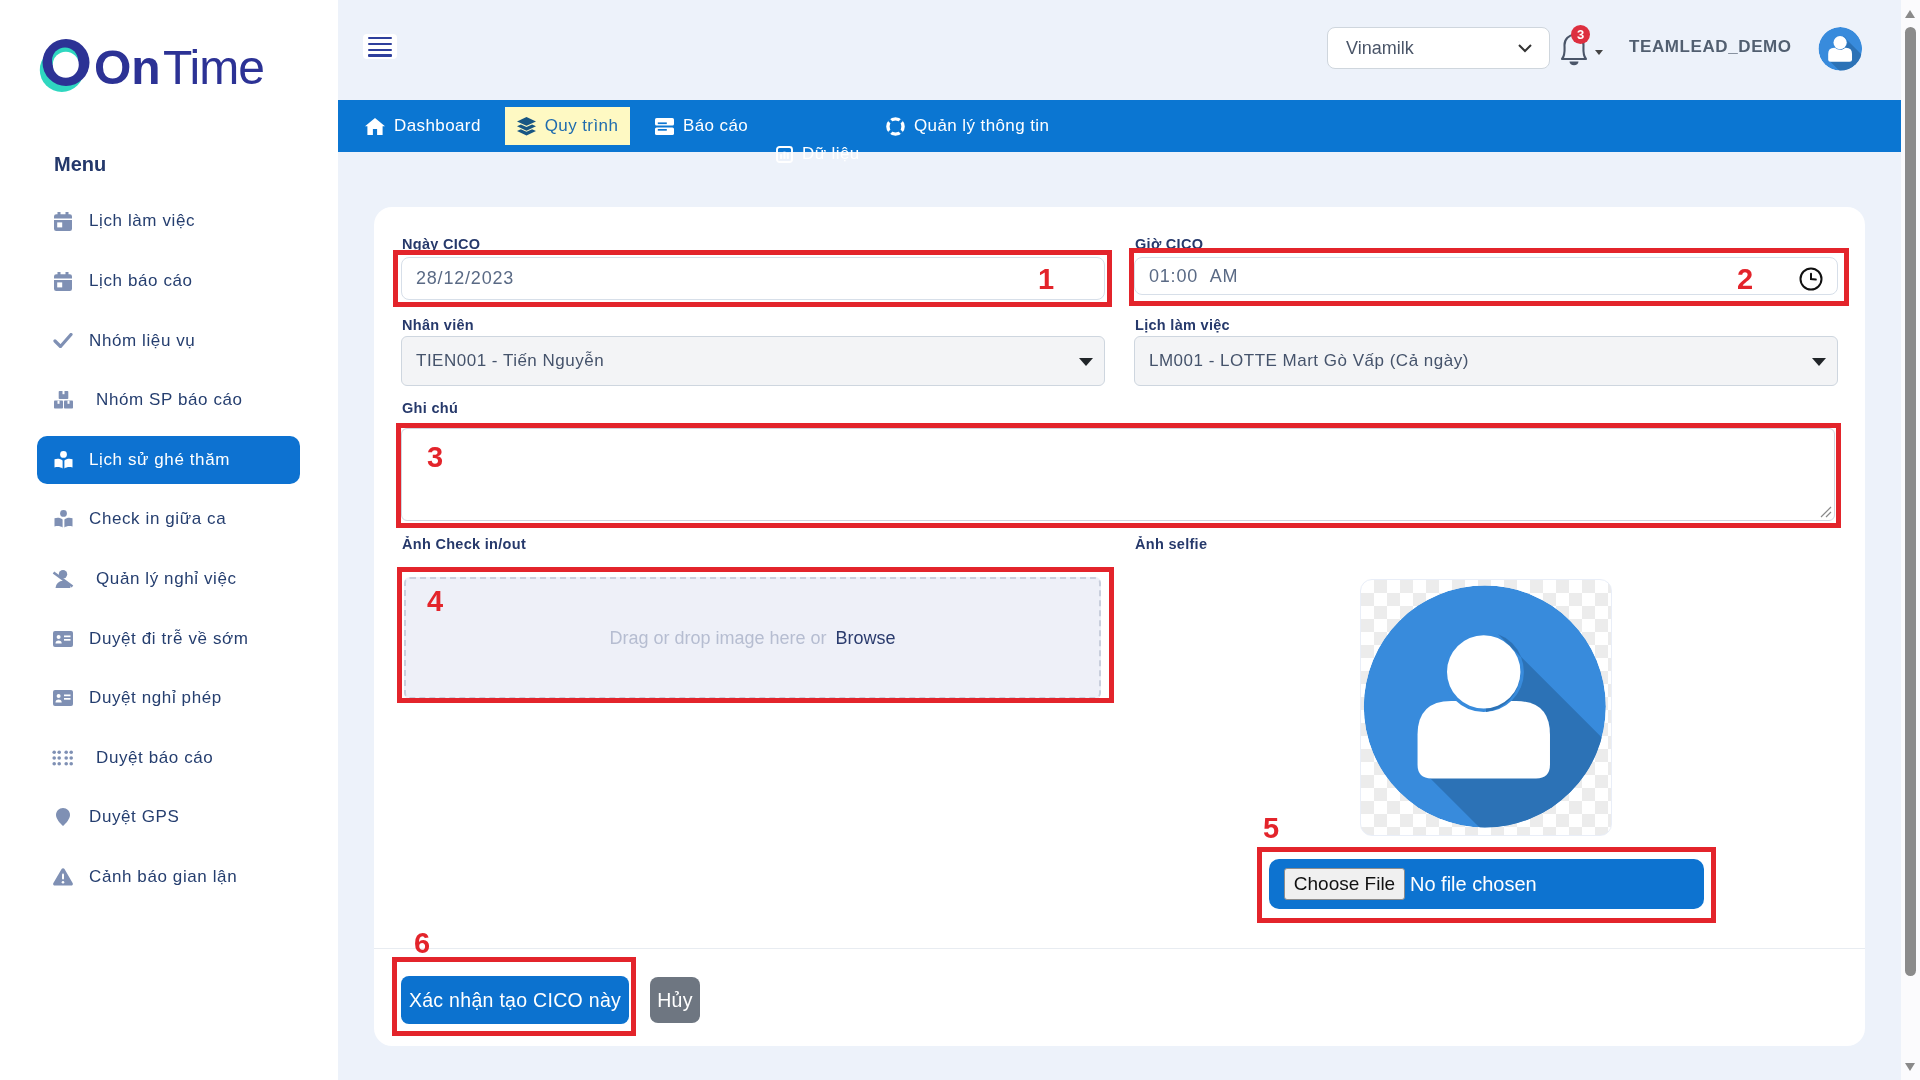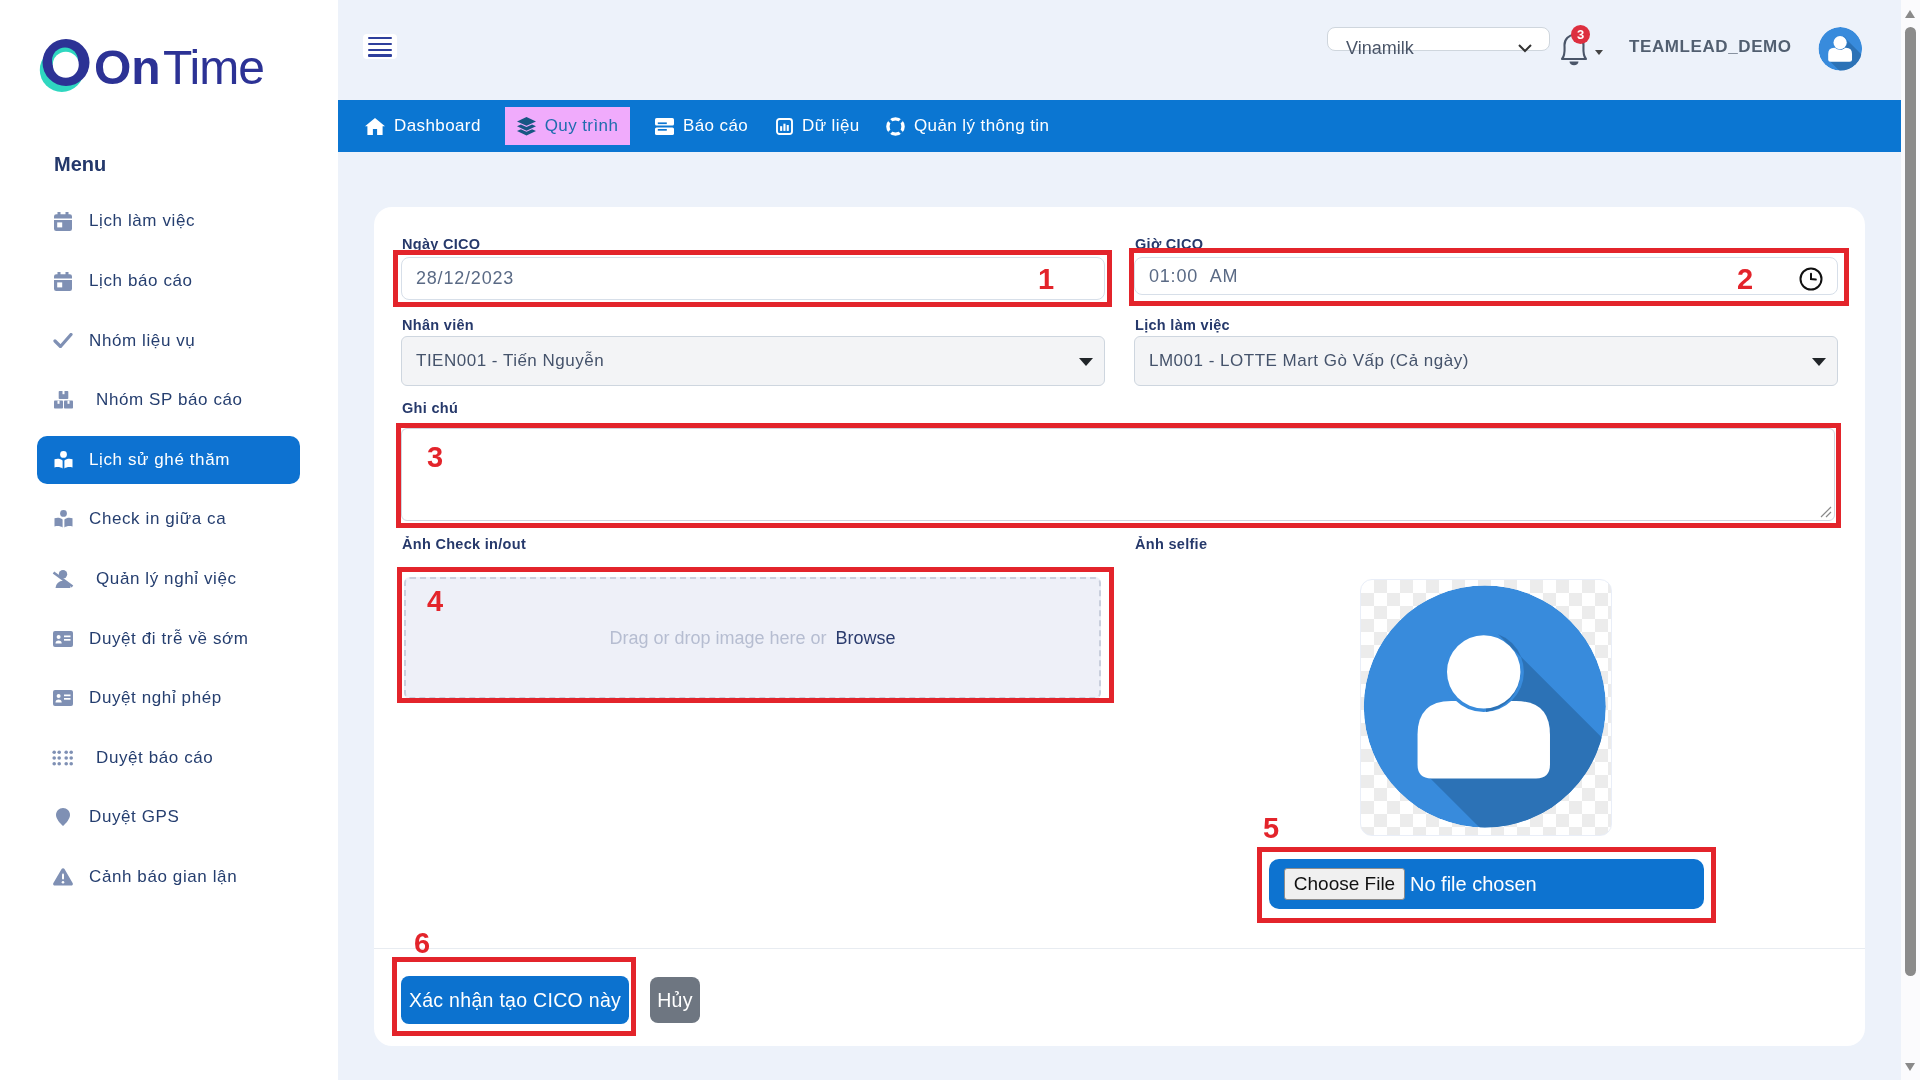--- a/index.html
+++ b/index.html
@@ -13,27 +13,27 @@
   .mi .ic { position:absolute; left:46px; width:34px; display:flex; justify-content:center; }
   .mi .tx { position:absolute; left:89px; font-size:17px; letter-spacing:0.6px; font-weight:500; color:#253e6f; white-space:nowrap; }
   .mi.ind .tx { left:96px; }
   .mi.active { left:37px; width:263px; background:#0d72d1; border-radius:10px; }
   .mi.active .ic { left:9px; }
   .mi.active .tx { left:52px; color:#ffffff; }
 
   
   #hamb { position:absolute; left:363px; top:34px; width:34px; height:25px; background:#fff; border-radius:4px; padding:3px 5px; }
   #hamb div { height:2.4px; background:#2e3f9c; border-radius:1px; margin-bottom:3.4px; }
-  #vselect { position:absolute; left:1327px; top:27px; width:223px; height:24px; background:#fff; border:1px solid #cfd6dd; border-radius:8px; font-size:18px; color:#4a5568; line-height:40px; padding-left:18px; }
+  #vselect { position:absolute; left:1327px; top:27px; width:223px; height:42px; background:#fff; border:1px solid #cfd6dd; border-radius:8px; font-size:18px; color:#4a5568; line-height:40px; padding-left:18px; }
   #tlname { position:absolute; left:1629px; top:37px; font-size:17px; font-weight:bold; color:#525f70; letter-spacing:0.6px; }
 
   
   #navbar { position:absolute; left:338px; top:100px; width:1563px; height:52px; background:#0b76d2; }
   .ntab { position:absolute; top:100px; height:52px; display:flex; align-items:center; gap:9px; color:#fff; font-size:17px; letter-spacing:0.4px; }
-  #tabActive { position:absolute; left:505px; top:107px; width:125px; height:38px; background:#f0abfc; border-radius:0; display:flex; align-items:center; justify-content:center; gap:9px; color:#1f6cae; font-size:17px; letter-spacing:0.4px; }
+  #tabActive { position:absolute; left:505px; top:107px; width:125px; height:38px; background:#fef9c3; border-radius:0; display:flex; align-items:center; justify-content:center; gap:9px; color:#1f6cae; font-size:17px; letter-spacing:0.4px; }
 
   
   #card { position:absolute; left:374px; top:207px; width:1491px; height:839px; background:#fff; border-radius:18px; }
   .flabel { position:absolute; font-size:14.5px; font-weight:bold; color:#26396b; letter-spacing:0.3px; }
   .finput { position:absolute; background:#fff; border:1px solid #d7dfe9; border-radius:8px; font-size:18px; letter-spacing:0.8px; color:#5a6a85; display:flex; align-items:center; padding-left:14px; }
   .fselect { position:absolute; background:#f3f4f6; border:1px solid #ced6df; border-radius:6px; font-size:17px; letter-spacing:0.5px; color:#45536b; display:flex; align-items:center; padding-left:14px; height:50px; width:704px; }
   .caret { position:absolute; width:0; height:0; border-left:7px solid transparent; border-right:7px solid transparent; border-top:8px solid #212529; }
   #ghichu { position:absolute; left:401px; top:428px; width:1434px; height:93px; background:#fff; border:1px solid #cfd6df; border-radius:6px; }
   #dropzone { position:absolute; left:404px; top:577px; width:697px; height:122px; background:#eef0f8; border:2px dashed #c9cfdd; border-radius:6px; display:flex; align-items:center; justify-content:center; font-size:18px; color:#b6bdd1; }
   #dropzone b { color:#2b3c6e; font-weight:500; margin-left:9px; }
@@ -266,21 +266,21 @@
   </div>
 <div class="ntab" style="left:655px;">
     <svg width="19" height="17" viewBox="0 0 19 17">
       <rect x="0" y="0" width="19" height="7.6" rx="1.6" fill="#fff"></rect>
       <rect x="0" y="9.4" width="19" height="7.6" rx="1.6" fill="#fff"></rect>
       <rect x="2.8" y="4.4" width="9" height="1.7" fill="#0b76d2"></rect>
       <rect x="2.8" y="11" width="9" height="1.7" fill="#0b76d2"></rect>
     </svg>
     <span>Báo cáo</span>
   </div>
-<div class="ntab" style="left:776px;">
+<div class="ntab" style="left:776px;margin-top:28px;">
     <svg width="17" height="17" viewBox="0 0 17 17">
       <rect x="1" y="1" width="15" height="15" rx="2.5" fill="none" stroke="#fff" stroke-width="1.9"></rect>
       <rect x="4.1" y="8.2" width="2.1" height="4.7" fill="#fff"></rect>
       <rect x="7.4" y="5.7" width="2.1" height="7.2" fill="#fff"></rect>
       <rect x="10.7" y="7" width="2.1" height="5.9" fill="#fff"></rect>
     </svg>
     <span>Dữ liệu</span>
   </div>
 <div class="ntab" style="left:886px;">
     <svg width="19" height="19" viewBox="0 0 19 19">

